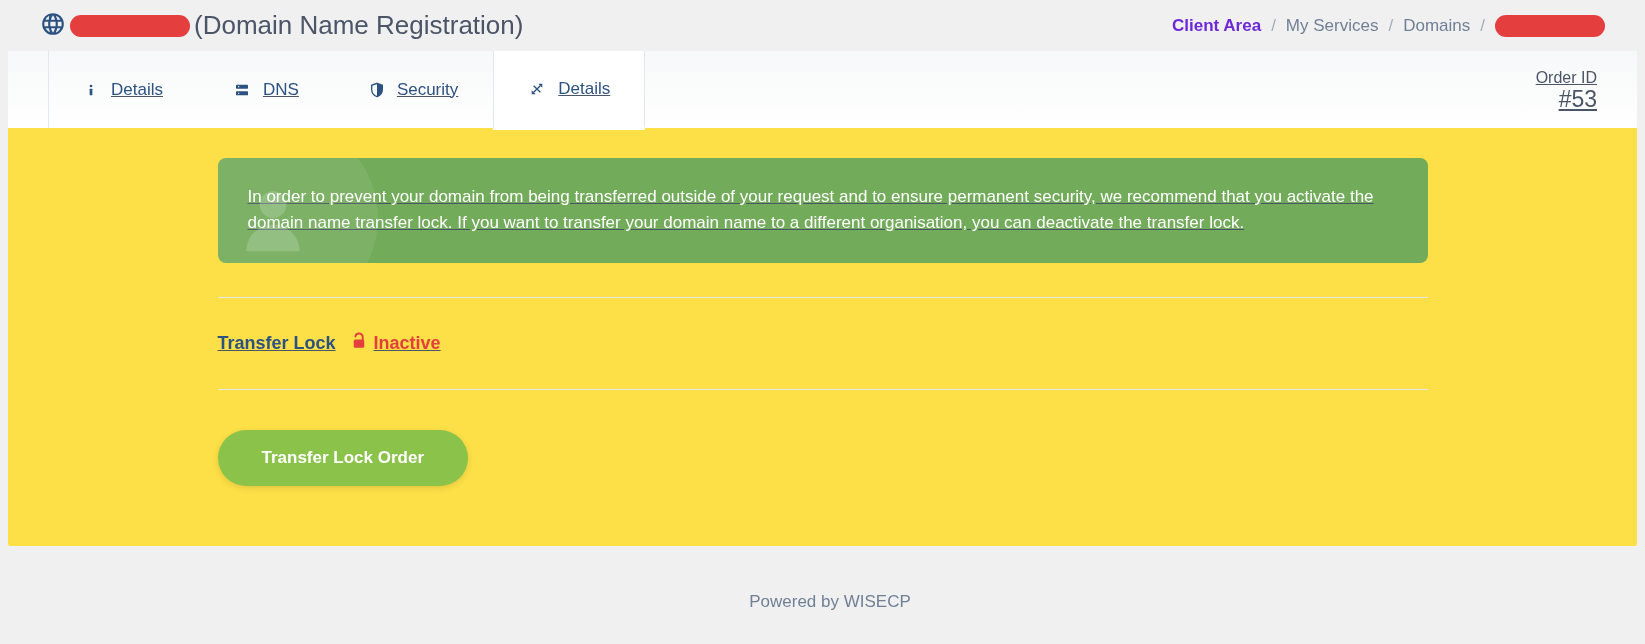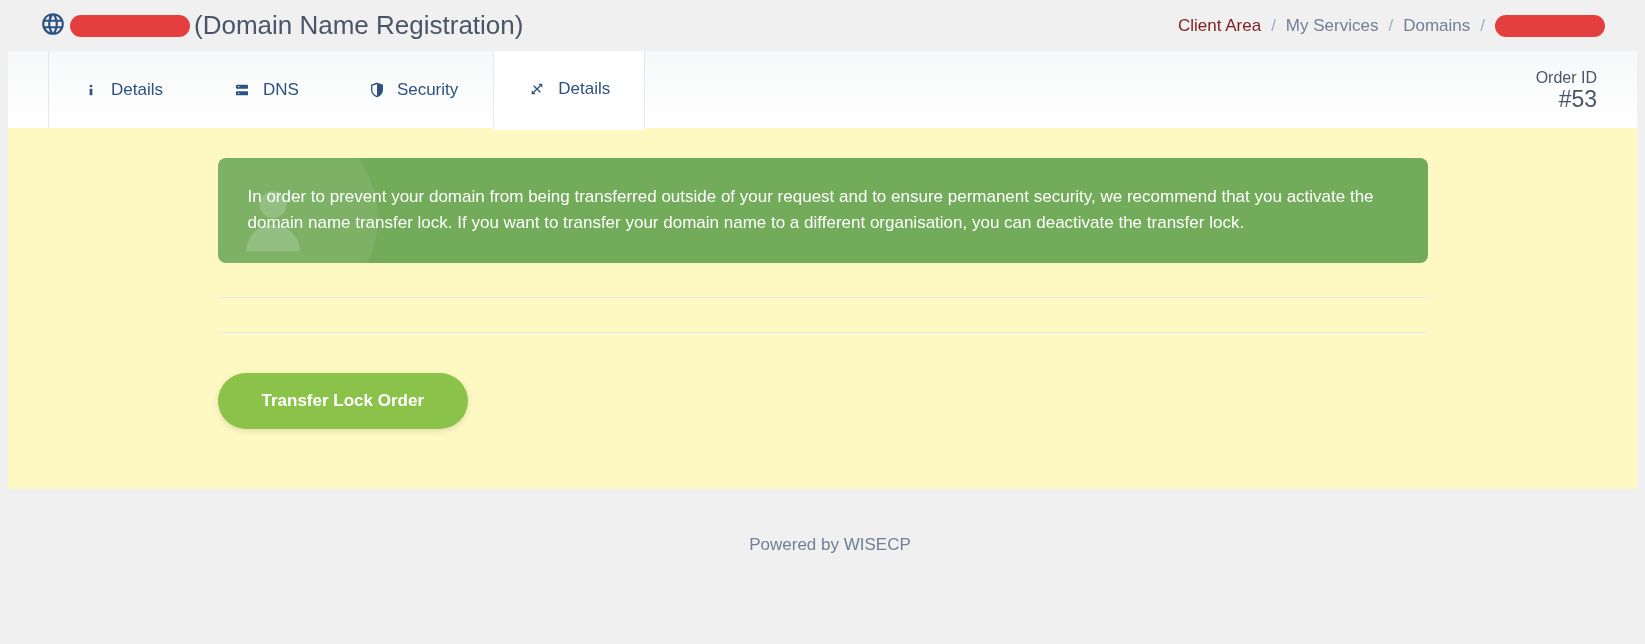--- a/index.html
+++ b/index.html
@@ -6,23 +6,23 @@
   *{box-sizing:border-box;}
   .page{width:1645px;margin:0 auto;}
   .header{background:#f0f0f0;padding:10px 40px;display:flex;align-items:center;justify-content:space-between;}
   .title-wrap{display:flex;align-items:center;gap:4px;}
   .globe-icon{color:#2c5282;}
   .redacted{display:inline-block;background:#e53e3e;border-radius:999px;height:22px;width:120px;vertical-align:middle;}
   .redacted.lg{width:110px;height:22px;}
   .page-title{font-size:26px;font-weight:500;color:#4a5568;}
   .breadcrumb{font-size:17px;color:#718096;display:flex;align-items:center;gap:10px;}
   .breadcrumb a{color:#718096;text-decoration:none;}
-  .breadcrumb .strong{color:#7f1d1d;font-weight:400;}
+  .breadcrumb .strong{color:#6d28d9;font-weight:700;}
   .breadcrumb .sep{color:#a0aec0;}
-  .card{background:#fef9c3;margin:0 8px 0 8px;border-radius:2px;}
+  .card{background:#fde047;margin:0 8px 0 8px;border-radius:2px;text-decoration:underline;}
   .tabbar{display:flex;align-items:flex-start;justify-content:space-between;padding:0 40px;background:linear-gradient(#f7f8f9,#fff);}
   .tabs{display:flex;margin-top:0;}
   .tab{display:flex;align-items:center;gap:12px;padding:28px 34px;font-size:17px;color:#2c5282;cursor:pointer;border-left:1px solid transparent;border-right:1px solid transparent;}
   .tab .ticon{color:#2c5282;display:inline-flex;}
   .tab.active{background:#fff;border-left:1px solid #e2e8f0;border-right:1px solid #e2e8f0;border-bottom:1px solid #fff;box-shadow:0 2px 0 #fff;}
   .tabs .tab:first-child{border-left:1px solid #e2e8f0;}
   .orderid{text-align:right;color:#4a5568;padding-top:18px;}
   .orderid .lbl{font-size:16px;}
   .orderid .val{font-size:23px;font-weight:400;line-height:1.1;}
   .content{padding:30px 40px 60px 40px;}
@@ -117,20 +117,32 @@
           <svg width="80" height="80" viewBox="0 0 24 24" fill="#fff">
               <circle cx="12" cy="8" r="4"></circle>
               <path d="M4 22c0-4.4 3.6-8 8-8s8 3.6 8 8v0H4z"></path>
             </svg>
         </span>
         <span>In order to prevent your domain from being transferred outside of your request and to ensure permanent security, we recommend that you activate the domain name transfer lock. If you want to transfer your domain name to a different organisation, you can deactivate the transfer lock.</span>
       </div>
 
       <hr class="hr">
 
+      <div class="status-row">
+        <span class="label">Transfer Lock</span>
+        <span class="stat">
+          <span>
+            <svg width="18" height="18" viewBox="0 0 24 24" fill="currentColor">
+                <path d="M17 10V7a5 5 0 00-9.9-1" stroke="currentColor" stroke-width="2.5" fill="none" stroke-linecap="round"></path>
+                <rect x="5" y="10" width="14" height="11" rx="2"></rect>
+              </svg>
+          </span>
+          <span>Inactive</span>
+        </span>
+      </div>
 
       <hr class="hr">
 
       <div class="action">
         <button class="btn">Transfer Lock Order</button>
       </div>
     </div>
   </div>
 
   <div class="footer">

